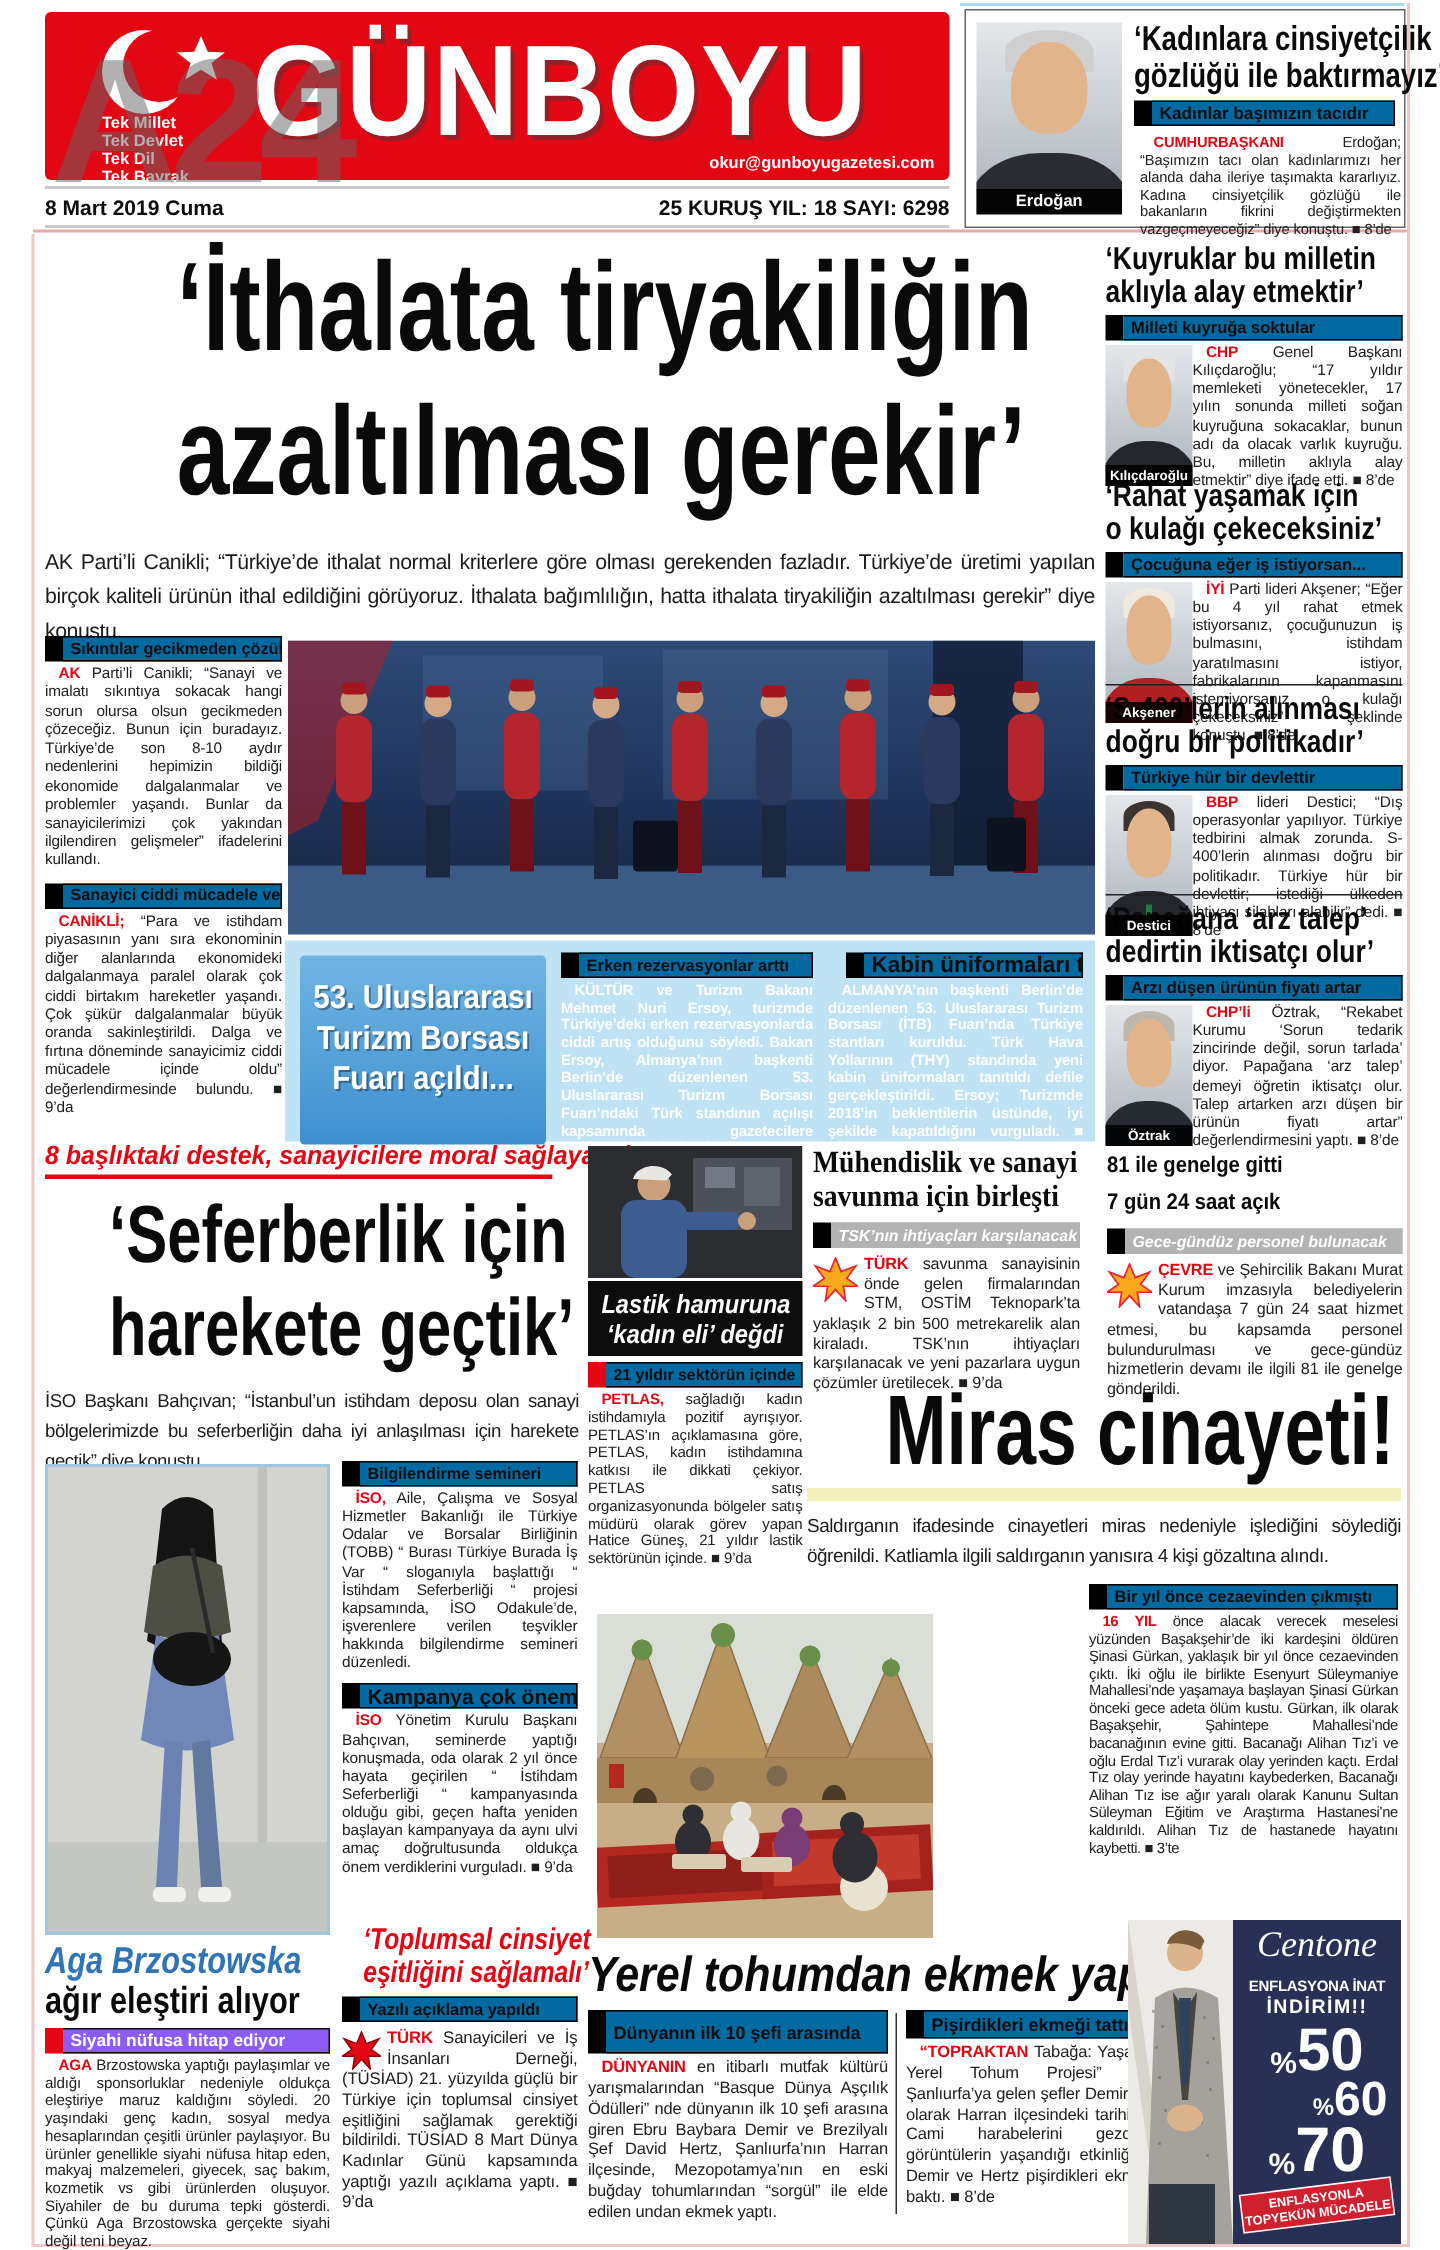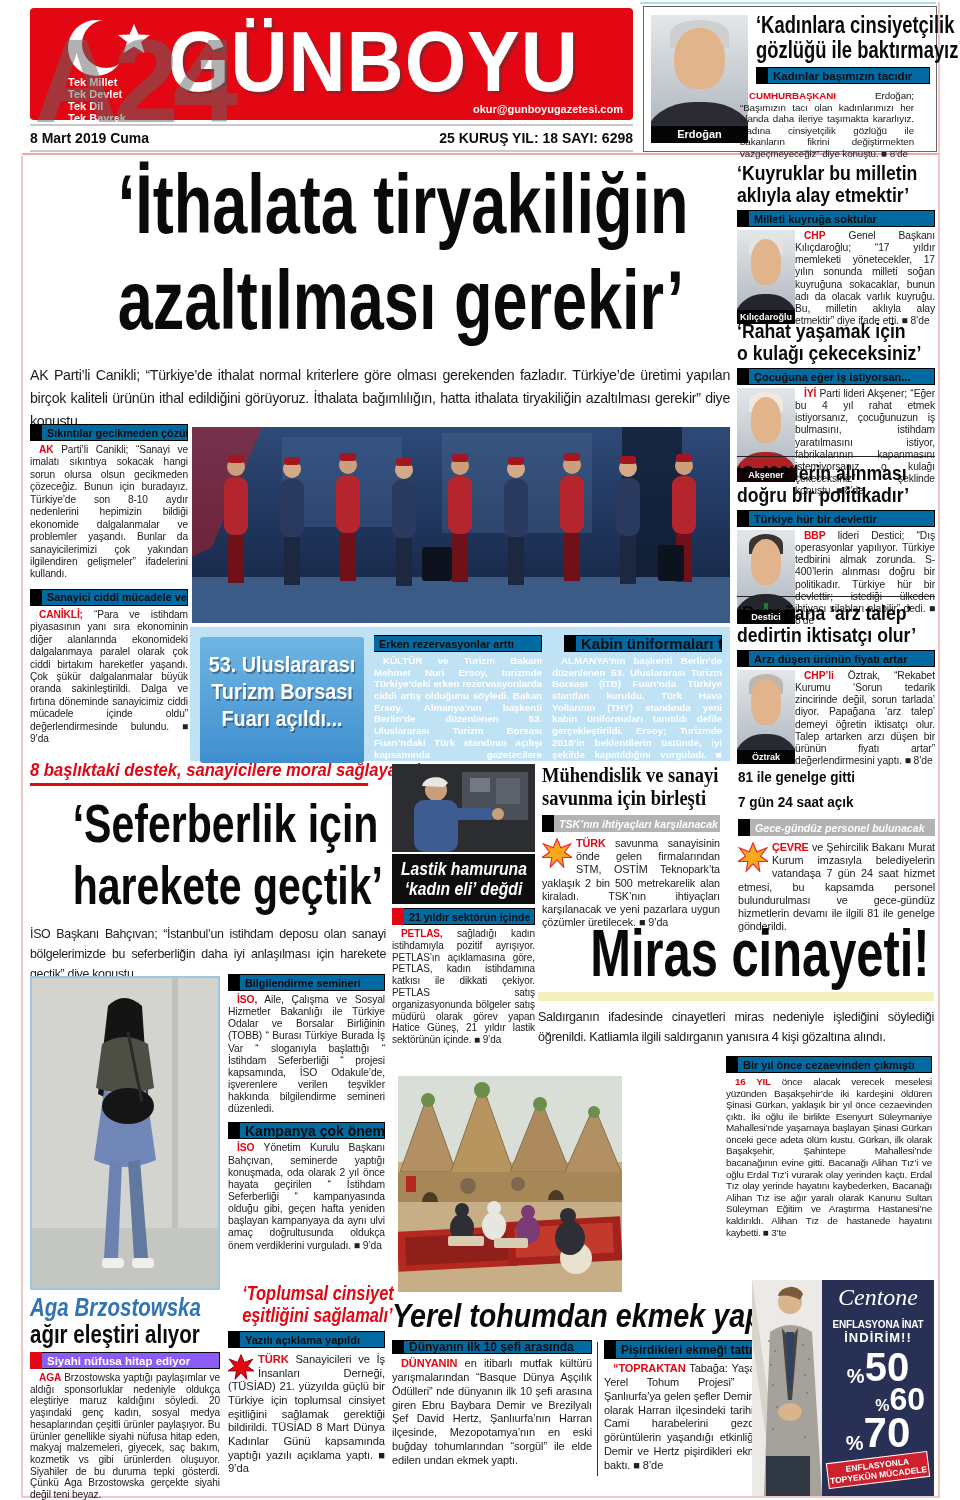--- a/index.html
+++ b/index.html
@@ -115,21 +115,21 @@
       <figcaption class="pcap" style="font-size:11px;line-height:17px;">Erdoğan</figcaption>
     </figure>
     <h2 class="hl abs" style="left:112px;top:6px;width:176px;font-size:23px;line-height:25px;margin:0;">
       <span class="ln" style="transform:scaleX(.8);">‘Kadınlara cinsiyetçilik</span>
       <span class="ln" style="transform:scaleX(.8);">gözlüğü ile baktırmayız’</span>
     </h2>
     <div class="krow abs" style="left:112px;top:60px;width:174px;font-size:11.5px;">
       <span class="ksq"></span>
       <span class="kbox">Kadınlar başımızın tacıdır</span>
     </div>
-    <p class="bd abs" style="left:96px;top:80px;width:174px;font-size:9.8px;">
+    <p class="bd abs" style="left:116px;top:80px;width:174px;font-size:9.8px;">
       <b class="lead">CUMHURBAŞKANI</b> <span>Erdoğan; “Başımızın tacı olan kadınlarımızı her alanda daha ileriye taşımakta kararlıyız. Kadına cinsiyetçilik gözlüğü ile bakanların fikrini değiştirmekten vazgeçmeyeceğiz” diye konuştu. ■ 8’de</span>
     </p>
   </section>
 
   <section class="abs" style="left:30px;top:156px;width:702px;">
     <h1 class="hl ctr" style="font-size:84px;line-height:96px;margin:0;">
       <span class="ln" style="transform:scaleX(.75);">‘İthalata tiryakiliğin</span>
       <span class="ln" style="transform:scaleX(.75);">azaltılması gerekir’</span>
     </h1>
     <p class="abs" style="left:0;top:208px;width:700px;font-size:14.2px;line-height:23px;letter-spacing:-0.3px;color:#1c1c1c;text-align:justify;margin:0;">AK Parti’li Canikli; “Türkiye’de ithalat normal kriterlere göre olması gerekenden fazladır. Türkiye’de üretimi yapılan birçok kaliteli ürünün ithal edildiğini görüyoruz. İthalata bağımlılığın, hatta ithalata tiryakiliğin azaltılması gerekir” diye konuştu.</p>
@@ -228,21 +228,21 @@
     </svg>
   </figure>
 
   <section class="abs" style="left:190px;top:627px;width:540px;height:134px;background:#bfe2f5;">
     <div class="bluebox abs" style="left:10px;top:10px;width:164px;height:112px;padding-top:14px;">
       <span class="ln">53. Uluslararası</span>
       <span class="ln">Turizm Borsası</span>
       <span class="ln">Fuarı açıldı...</span>
     </div>
     <div class="abs white" style="left:184px;top:8px;width:168px;">
-      <div class="krow" style="font-size:11px;flex-direction:column;">
+      <div class="krow" style="font-size:11px;">
         <span class="ksq"></span>
         <span class="kbox">Erken rezervasyonlar arttı</span>
       </div>
       <p class="bd" style="font-size:9.9px;line-height:1.18;">
         <b class="lead">KÜLTÜR</b> <span>ve Turizm Bakanı Mehmet Nuri Ersoy, turizmde Türkiye’deki erken rezervasyonlarda ciddi artış olduğunu söyledi. Bakan Ersoy, Almanya’nın başkenti Berlin’de düzenlenen 53. Uluslararası Turizm Borsası Fuarı’ndaki Türk standının açılışı kapsamında gazetecilere açıklamalarda bulundu.</span>
       </p>
     </div>
     <div class="abs white" style="left:362px;top:8px;width:170px;">
       <div class="krow" style="font-size:15px;padding-left:12px;">
         <span class="ksq"></span>
@@ -539,21 +539,21 @@
             <ellipse cx="172" cy="162" rx="15" ry="17"></ellipse>
         </g>
         <rect x="50" y="160" width="36" height="10" rx="2" fill="#d8cdb2"></rect>
         <rect x="96" y="162" width="34" height="10" rx="2" fill="#d8cdb2"></rect>
       </svg>
     </figure>
     <h2 class="hl abs" style="left:0;top:226px;font-size:33px;line-height:36px;margin:0;font-style:italic;">
       <span class="ln" style="transform:scaleX(.87);">Yerel tohumdan ekmek yaptılar</span>
     </h2>
     <div class="abs" style="left:0;top:268px;width:200px;">
-      <div class="krow" style="font-size:12px;height:14px;">
+      <div class="krow" style="font-size:12px;height:29px;">
         <span class="ksq"></span>
         <span class="kbox">Dünyanın ilk 10 şefi arasında</span>
       </div>
       <p class="bd" style="font-size:11px;line-height:1.26;">
         <b class="lead">DÜNYANIN</b> <span>en itibarlı mutfak kültürü yarışmalarından “Basque Dünya Aşçılık Ödülleri” nde dünyanın ilk 10 şefi arasına giren Ebru Baybara Demir ve Brezilyalı Şef David Hertz, Şanlıurfa’nın Harran ilçesinde, Mezopotamya’nın en eski buğday tohumlarından “sorgül” ile elde edilen undan ekmek yaptı.</span>
       </p>
     </div>
     <div class="abs" style="left:205px;top:270px;width:1px;height:134px;background:#333;"></div>
     <div class="abs" style="left:212px;top:268px;width:208px;">
       <div class="krow" style="font-size:12px;height:19px;">

